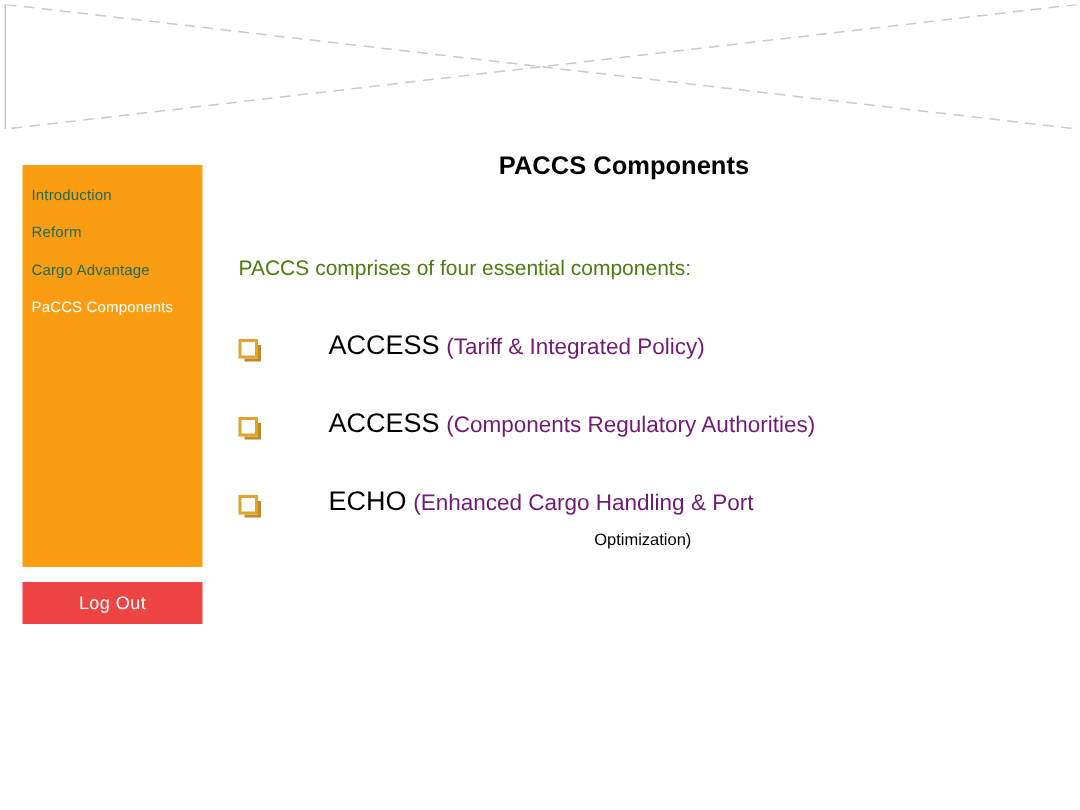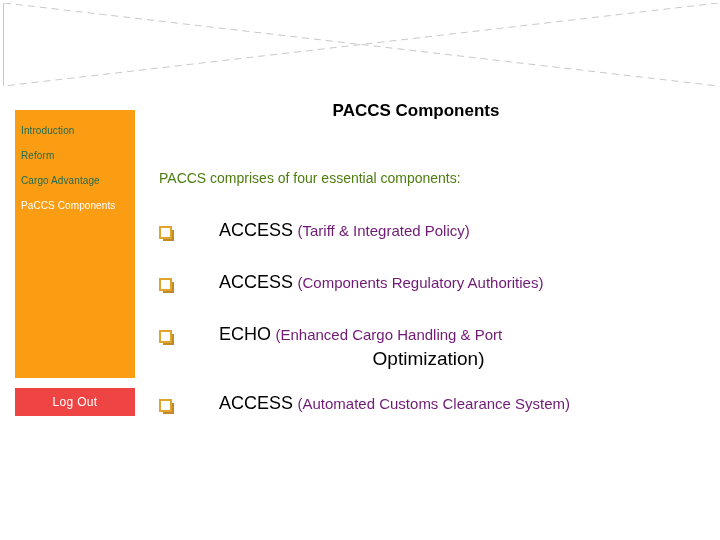--- a/index.html
+++ b/index.html
@@ -137,21 +137,21 @@
     font-size: 18px;
     color: #000000;
   }
   .component-expansion {
     font-size: 15px;
     color: #701a75;
   }
   .component-wrap-line {
     display: block;
     text-align: center;
-    font-size: 19px;
+    font-size: 11px;
     color: #000000;
     padding-right: 66px;
   }
   .row-echo .component-text { line-height: 24px; }
 </style>
 </head>
 <body>
 
 <div id="slide">
 
@@ -195,23 +195,16 @@
 
     <div class="component-row row-echo">
       <span class="bullet-square"></span>
       <div class="component-text">
         <span class="component-acronym">ECHO</span>
         <span class="component-expansion">(Enhanced Cargo Handling &amp; Port</span>
         <span class="component-wrap-line">Optimization)</span>
       </div>
     </div>
 
-    <div class="component-row">
-      <span class="bullet-square"></span>
-      <div class="component-text">
-        <span class="component-acronym">ACCESS</span>
-        <span class="component-expansion">(Automated Customs Clearance System)</span>
-      </div>
-    </div>
 
   </div>
 
 </div>
 
 </body></html>

